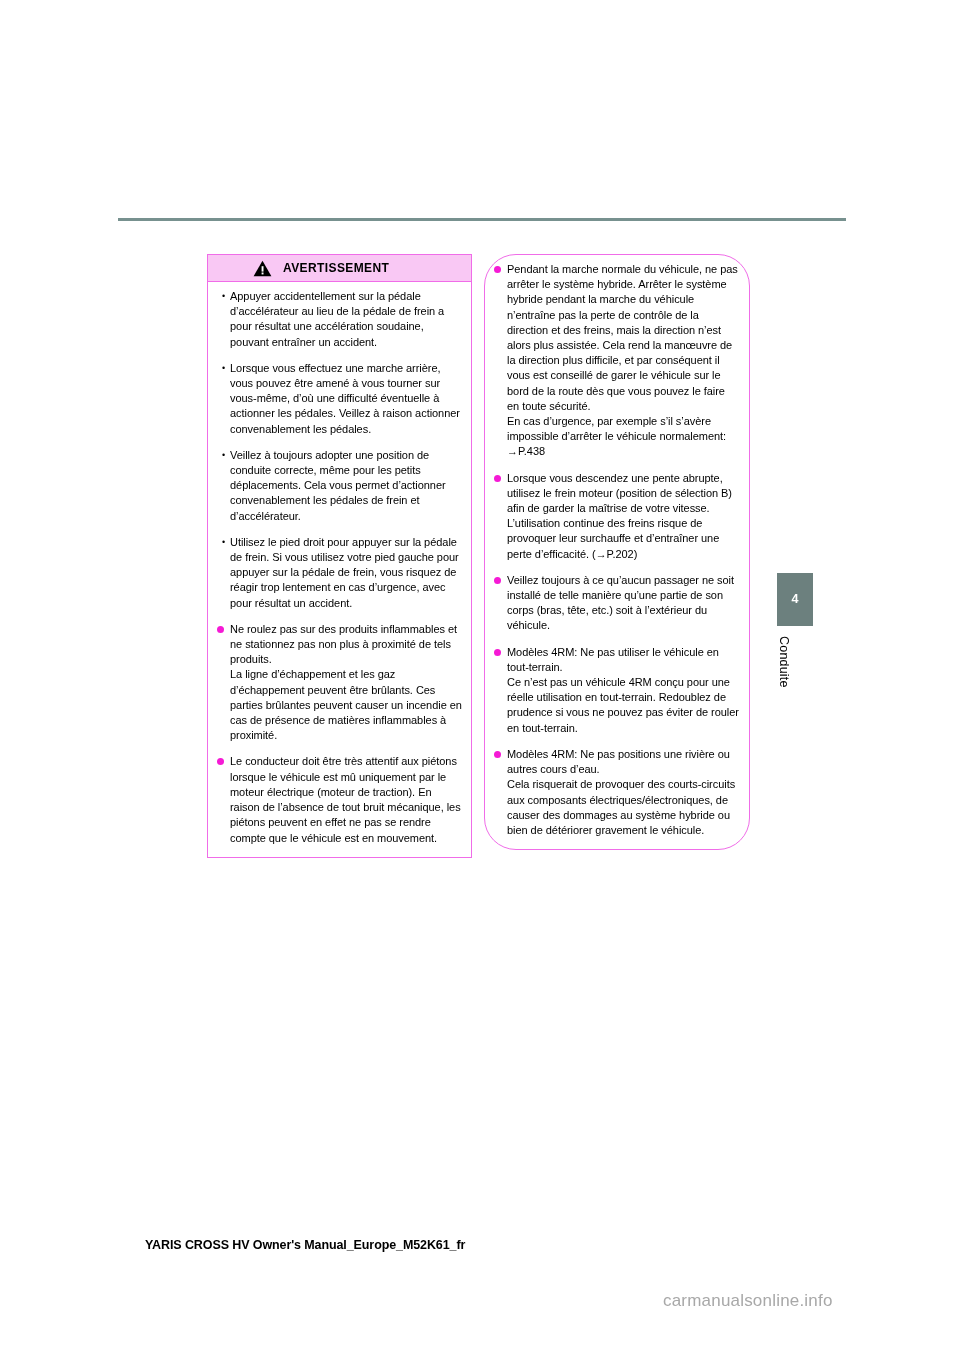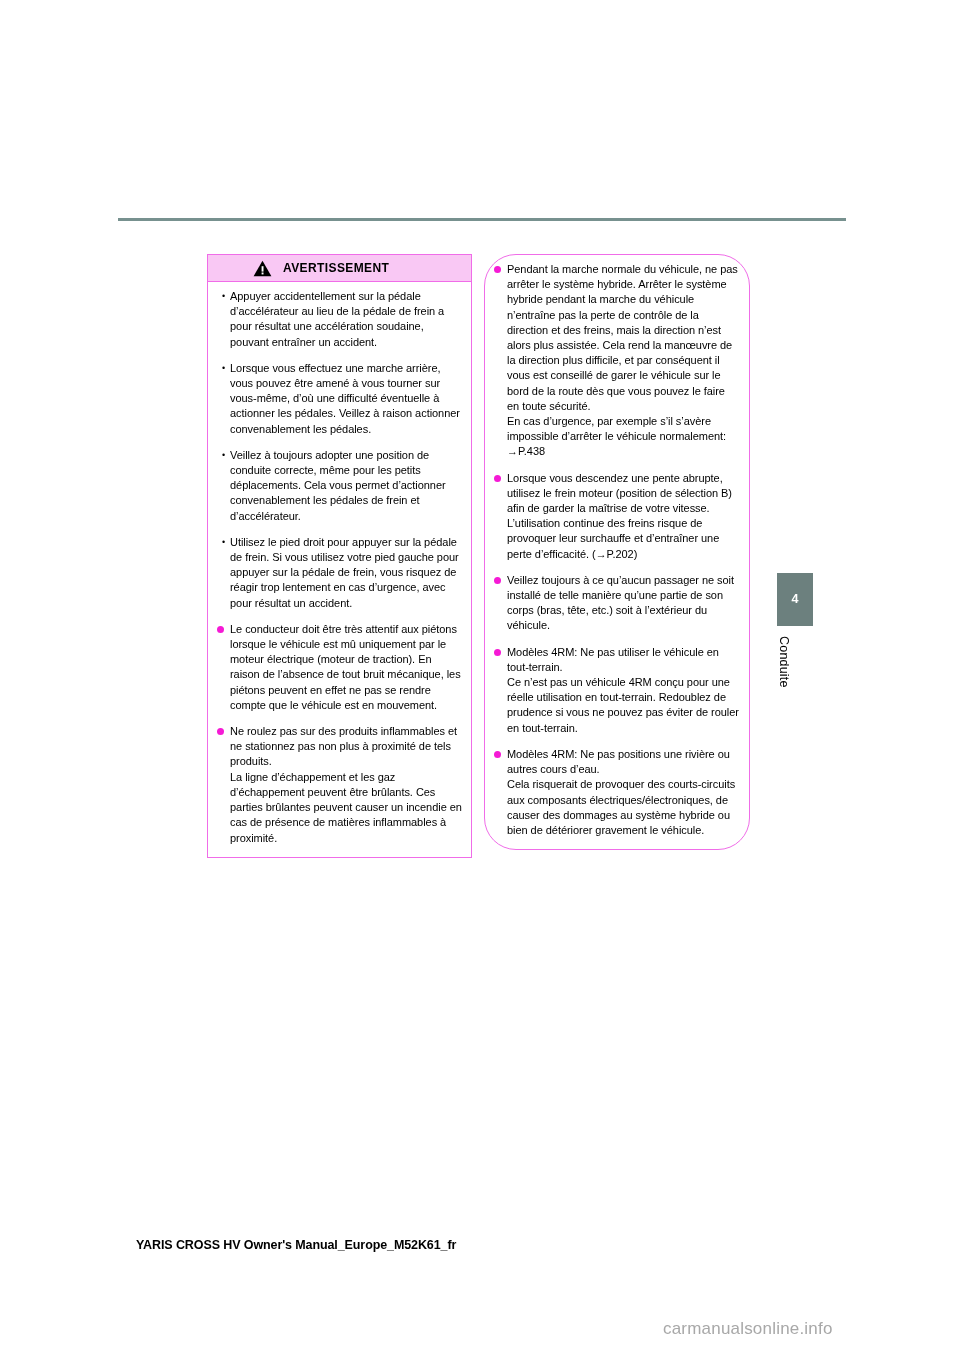--- a/index.html
+++ b/index.html
@@ -158,31 +158,31 @@
     font-size: 11px;
     line-height: 15.2px;
     color: #000;
     letter-spacing: -0.05px;
     white-space: pre-line;
   }
 
   
   #footer-note {
     position: absolute;
-    left: 136px;
+    left: 145px;
     top: 1238px;
     font-size: 12.5px;
     font-weight: bold;
     color: #000;
     letter-spacing: -0.1px;
   }
   #watermark {
     position: absolute;
     left: 663px;
-    top: 1319px;
+    top: 1291px;
     font-size: 17px;
     color: #a8a8a8;
     letter-spacing: 0.2px;
   }
 </style>
 </head>
 <body>
 
 <div id="page-header">
   <div id="header-rule" style="background: rgb(119, 145, 143);"></div>
@@ -218,29 +218,29 @@
         <span class="item-text">Veillez à toujours adopter une position de conduite correcte, même pour les petits déplacements. Cela vous permet d’actionner convenablement les pédales de frein et d’accélérateur.</span>
       </div>
       <div class="item">
         <span class="marker dash" style="font-size: 9px; color: rgb(0, 0, 0);">•</span>
         <span class="item-text">Utilisez le pied droit pour appuyer sur la pédale de frein. Si vous utilisez votre pied gauche pour appuyer sur la pédale de frein, vous risquez de réagir trop lentement en cas d’urgence, avec pour résultat un accident.</span>
       </div>
       <div class="item">
         <span class="marker">
           <span class="dot" style="background: rgb(245, 26, 213);"></span>
         </span>
-        <span class="item-text">Le conducteur doit être très attentif aux piétons lorsque le véhicule est mû uniquement par le moteur électrique (moteur de traction). En raison de l’absence de tout bruit mécanique, les piétons peuvent en effet ne pas se rendre compte que le véhicule est en mouvement.</span>
-      </div>
-      <div class="item">
-        <span class="marker">
-          <span class="dot" style="background: rgb(245, 26, 213);"></span>
-        </span>
         <span class="item-text">Ne roulez pas sur des produits inflammables et ne stationnez pas non plus à proximité de tels produits.
 La ligne d’échappement et les gaz d’échappement peuvent être brûlants. Ces parties brûlantes peuvent causer un incendie en cas de présence de matières inflammables à proximité.</span>
       </div>
+      <div class="item">
+        <span class="marker">
+          <span class="dot" style="background: rgb(245, 26, 213);"></span>
+        </span>
+        <span class="item-text">Le conducteur doit être très attentif aux piétons lorsque le véhicule est mû uniquement par le moteur électrique (moteur de traction). En raison de l’absence de tout bruit mécanique, les piétons peuvent en effet ne pas se rendre compte que le véhicule est en mouvement.</span>
+      </div>
     </div>
 </div>
 
 <div class="warn-box" id="warn-box-right" style="border-color: rgb(240, 108, 232);">
   <div class="warn-body" id="right-body">
       <div class="item">
         <span class="marker">
           <span class="dot" style="background: rgb(245, 26, 213);"></span>
         </span>
         <span class="item-text">Pendant la marche normale du véhicule, ne pas arrêter le système hybride. Arrêter le système hybride pendant la marche du véhicule n’entraîne pas la perte de contrôle de la direction et des freins, mais la direction n’est alors plus assistée. Cela rend la manœuvre de la direction plus difficile, et par conséquent il vous est conseillé de garer le véhicule sur le bord de la route dès que vous pouvez le faire en toute sécurité.

